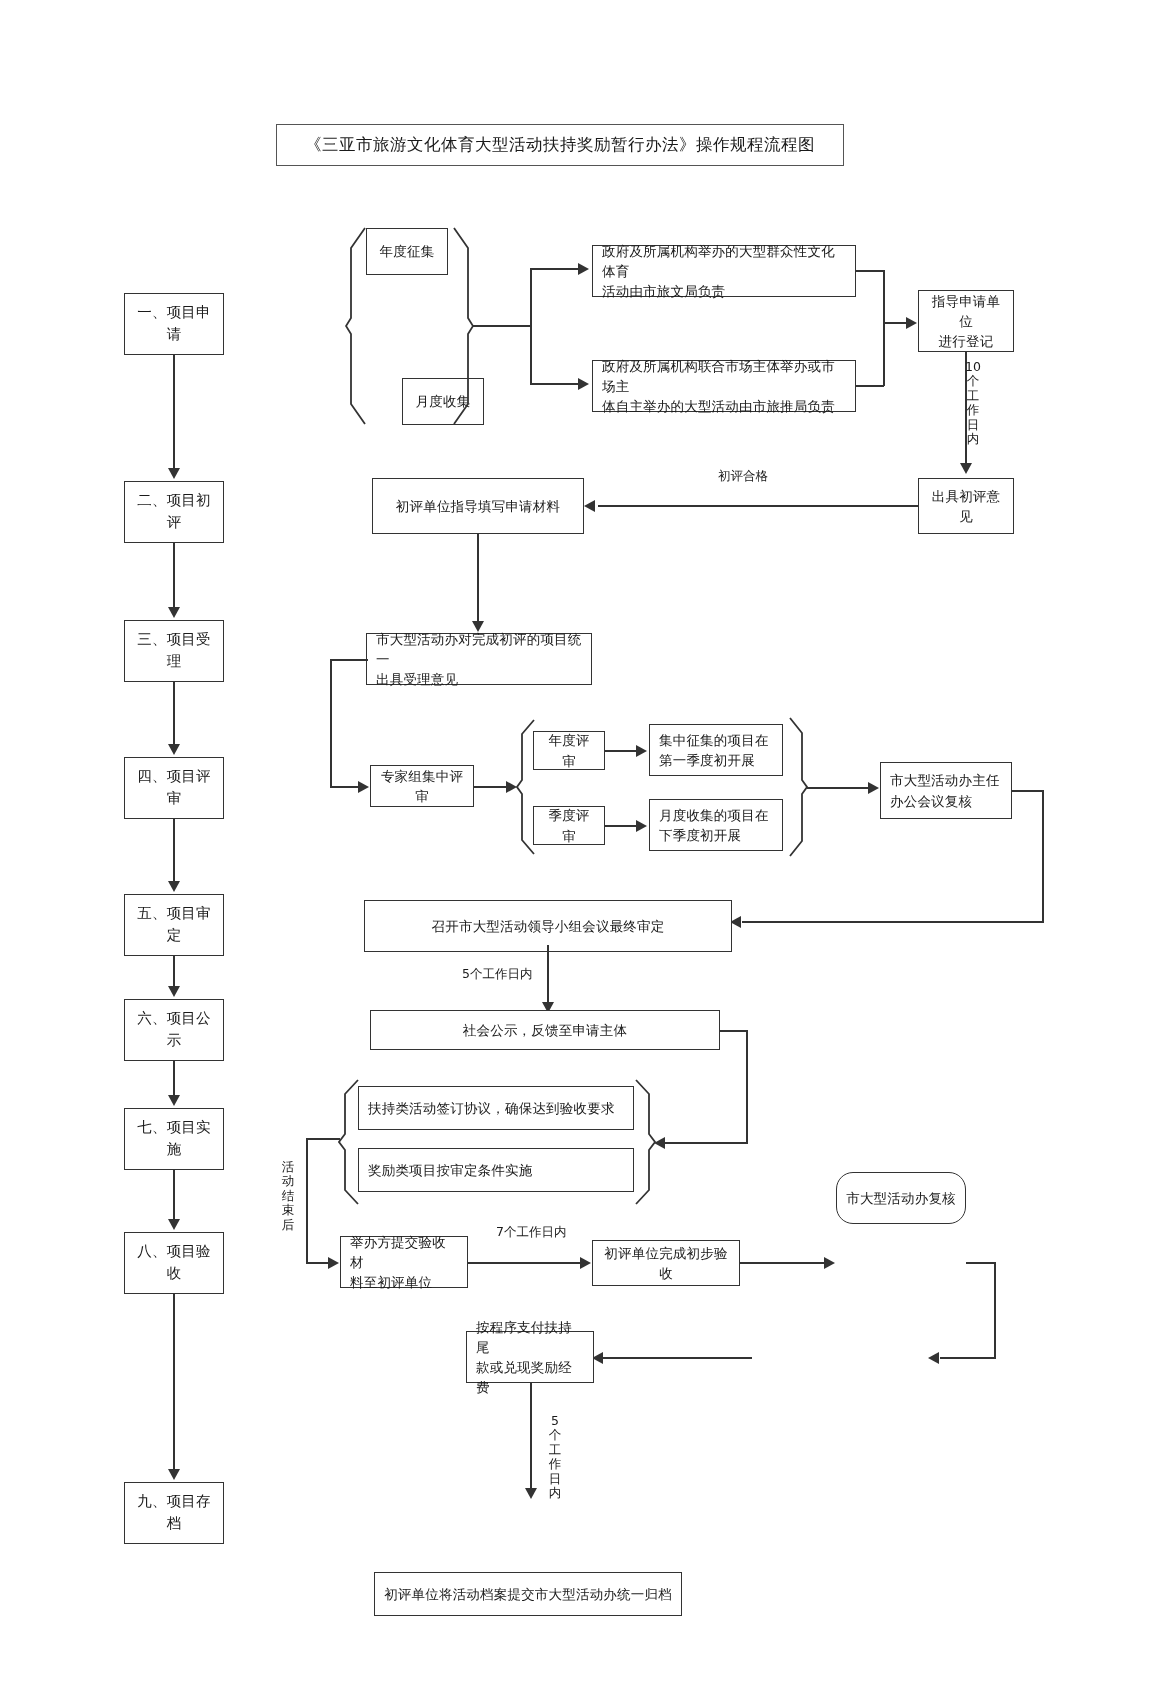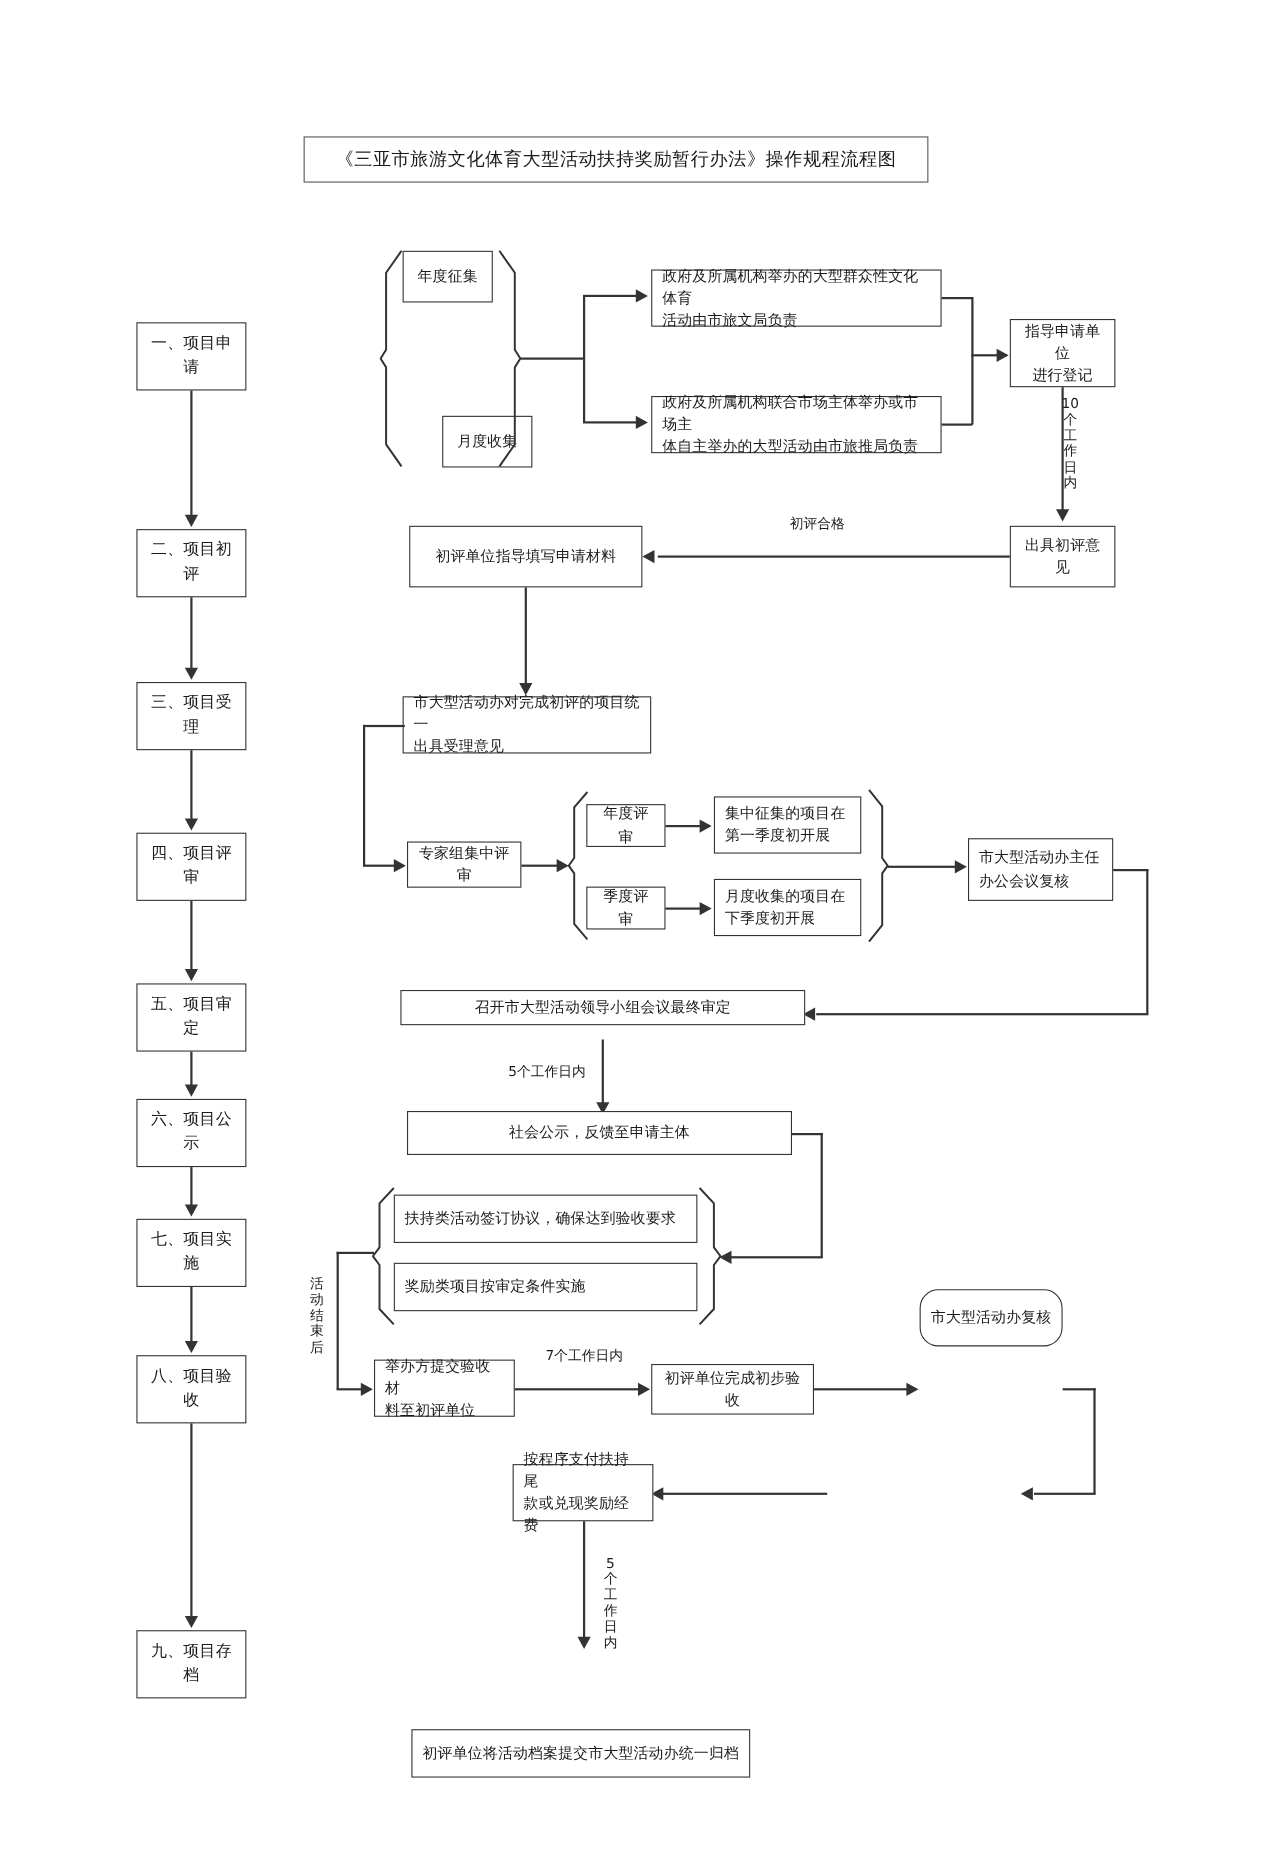--- a/index.html
+++ b/index.html
@@ -204,21 +204,21 @@
   <div class="arrow ar-right" style="left:868px;top:782px;"></div>
 
   <div class="node left" style="left:880px;top:762px;width:132px;height:57px;">市大型活动办主任
 办公会议复核</div>
 
   <div class="ln lv" style="left:1042px;top:790px;height:132px;"></div>
   <div class="ln lh" style="left:1012px;top:790px;width:32px;"></div>
   <div class="ln lh" style="left:742px;top:921px;width:302px;"></div>
   <div class="arrow ar-left" style="left:730px;top:916px;"></div>
 
-  <div class="node center" style="left:364px;top:900px;width:368px;height:32px;">召开市大型活动领导小组会议最终审定</div>
+  <div class="node center" style="left:364px;top:900px;width:368px;height:52px;">召开市大型活动领导小组会议最终审定</div>
 
   <div class="ln lv" style="left:547px;top:945px;height:60px;"></div>
   <div class="arrow ar-down" style="left:542px;top:1002px;"></div>
   <div class="elabel" style="left:462px;top:966px;">5个工作日内</div>
 
   <div class="node center" style="left:370px;top:1010px;width:350px;height:40px;">社会公示，反馈至申请主体</div>
 
   <div class="ln lh" style="left:720px;top:1030px;width:28px;"></div>
   <div class="ln lv" style="left:746px;top:1030px;height:113px;"></div>
   <div class="ln lh" style="left:664px;top:1142px;width:84px;"></div>

